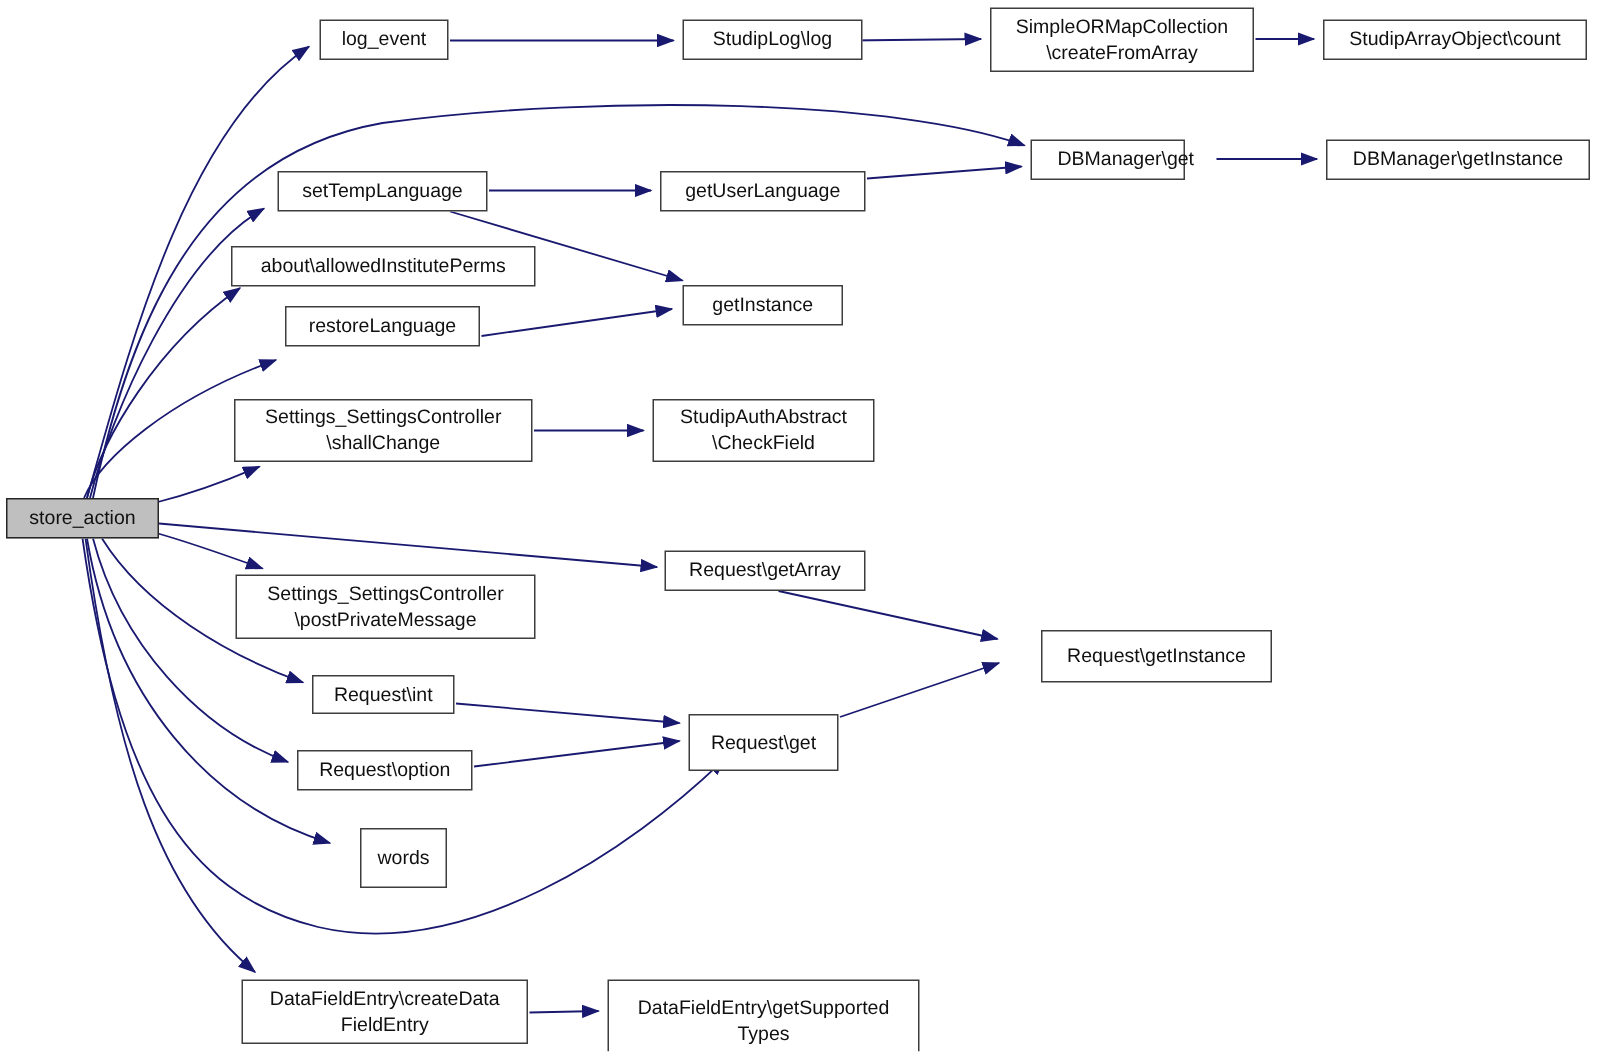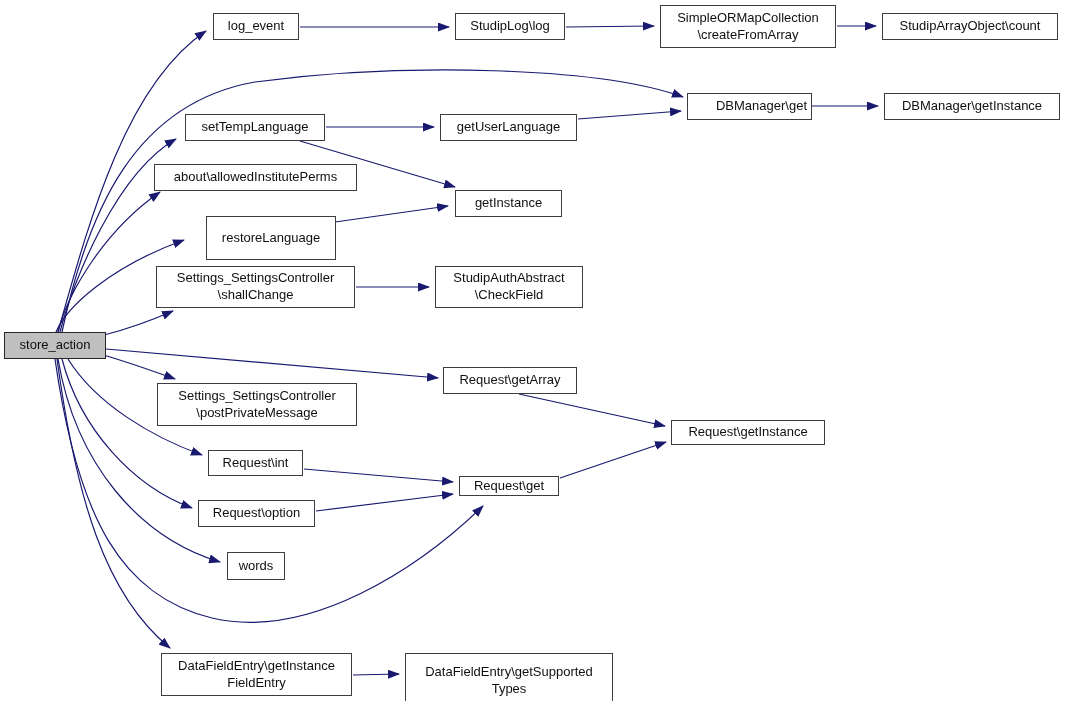--- a/index.html
+++ b/index.html
@@ -78,41 +78,41 @@
         <path class="edge" d="M 519,394 L 665,426" stroke="#191970" marker-end="url(#arrow)"></path>
         <path class="edge" d="M 304,469 L 453,482" stroke="#191970" marker-end="url(#arrow)"></path>
         <path class="edge" d="M 316,511 L 453,494" stroke="#191970" marker-end="url(#arrow)"></path>
         <path class="edge" d="M 560,478 L 666,442" stroke="#191970" marker-end="url(#arrow)"></path>
         <path class="edge" d="M 353,675 L 399,674" stroke="#191970" marker-end="url(#arrow)"></path>
       </g>
   </svg>
   <div>
       <div class="node highlight" style="left: 4px; top: 332px; width: 102px; height: 27px;">store_action</div>
       <div class="node" style="left: 213px; top: 13px; width: 86px; height: 27px;">log_event</div>
-      <div class="node" style="left: 455px; top: 13px; width: 110px; height: 27px;">StudipLog\log</div>
+      <div class="node" style="left: 455px; top: 13px; width: 120px; height: 27px;">StudipLog\log</div>
       <div class="node" style="left: 660px; top: 5px; width: 176px; height: 43px;">SimpleORMapCollection
 \createFromArray</div>
       <div class="node" style="left: 882px; top: 13px; width: 176px; height: 27px;">StudipArrayObject\count</div>
-      <div class="node" style="left: 687px; top: 93px; width: 125px; height: 27px; padding-left: 24px;">DBManager\get</div>
+      <div class="node" style="left: 687px; top: 93px; width: 103px; height: 27px; padding-left: 24px;">DBManager\get</div>
       <div class="node" style="left: 884px; top: 93px; width: 176px; height: 27px;">DBManager\getInstance</div>
       <div class="node" style="left: 185px; top: 114px; width: 140px; height: 27px;">setTempLanguage</div>
       <div class="node" style="left: 440px; top: 114px; width: 137px; height: 27px;">getUserLanguage</div>
       <div class="node" style="left: 154px; top: 164px; width: 203px; height: 27px;">about\allowedInstitutePerms</div>
       <div class="node" style="left: 455px; top: 190px; width: 107px; height: 27px;">getInstance</div>
-      <div class="node" style="left: 190px; top: 216px; width: 130px; height: 44px; margin-left: 16px;">restoreLanguage</div>
+      <div class="node" style="left: 190px; top: 204px; width: 130px; height: 27px;">restoreLanguage</div>
       <div class="node" style="left: 156px; top: 266px; width: 199px; height: 42px;">Settings_SettingsController
 \shallChange</div>
       <div class="node" style="left: 435px; top: 266px; width: 148px; height: 42px;">StudipAuthAbstract
 \CheckField</div>
       <div class="node" style="left: 443px; top: 367px; width: 134px; height: 27px; text-align: center;">Request\getArray</div>
       <div class="node" style="left: 157px; top: 383px; width: 200px; height: 43px;">Settings_SettingsController
 \postPrivateMessage</div>
-      <div class="node" style="left: 671px; top: 420px; width: 154px; height: 25px;">Request\getInstance</div>
+      <div class="node" style="left: 694px; top: 420px; width: 154px; height: 35px;">Request\getInstance</div>
       <div class="node" style="left: 208px; top: 450px; width: 95px; height: 26px;">Request\int</div>
-      <div class="node" style="left: 459px; top: 476px; width: 100px; height: 20px; text-align: center;">Request\get</div>
+      <div class="node" style="left: 459px; top: 476px; width: 100px; height: 38px; text-align: center;">Request\get</div>
       <div class="node" style="left: 198px; top: 500px; width: 117px; height: 27px;">Request\option</div>
-      <div class="node" style="left: 227px; top: 552px; width: 58px; height: 28px;">words</div>
-      <div class="node" style="left: 161px; top: 653px; width: 191px; height: 43px;">DataFieldEntry\getInstance
+      <div class="node" style="left: 240px; top: 552px; width: 58px; height: 40px;">words</div>
+      <div class="node" style="left: 161px; top: 653px; width: 191px; height: 43px;">DataFieldEntry\createData
 FieldEntry</div>
       <div class="node" style="left: 405px; top: 653px; width: 208px; height: 56px;">DataFieldEntry\getSupported
 Types</div>
     </div>
 </div>
 
 </body></html>

